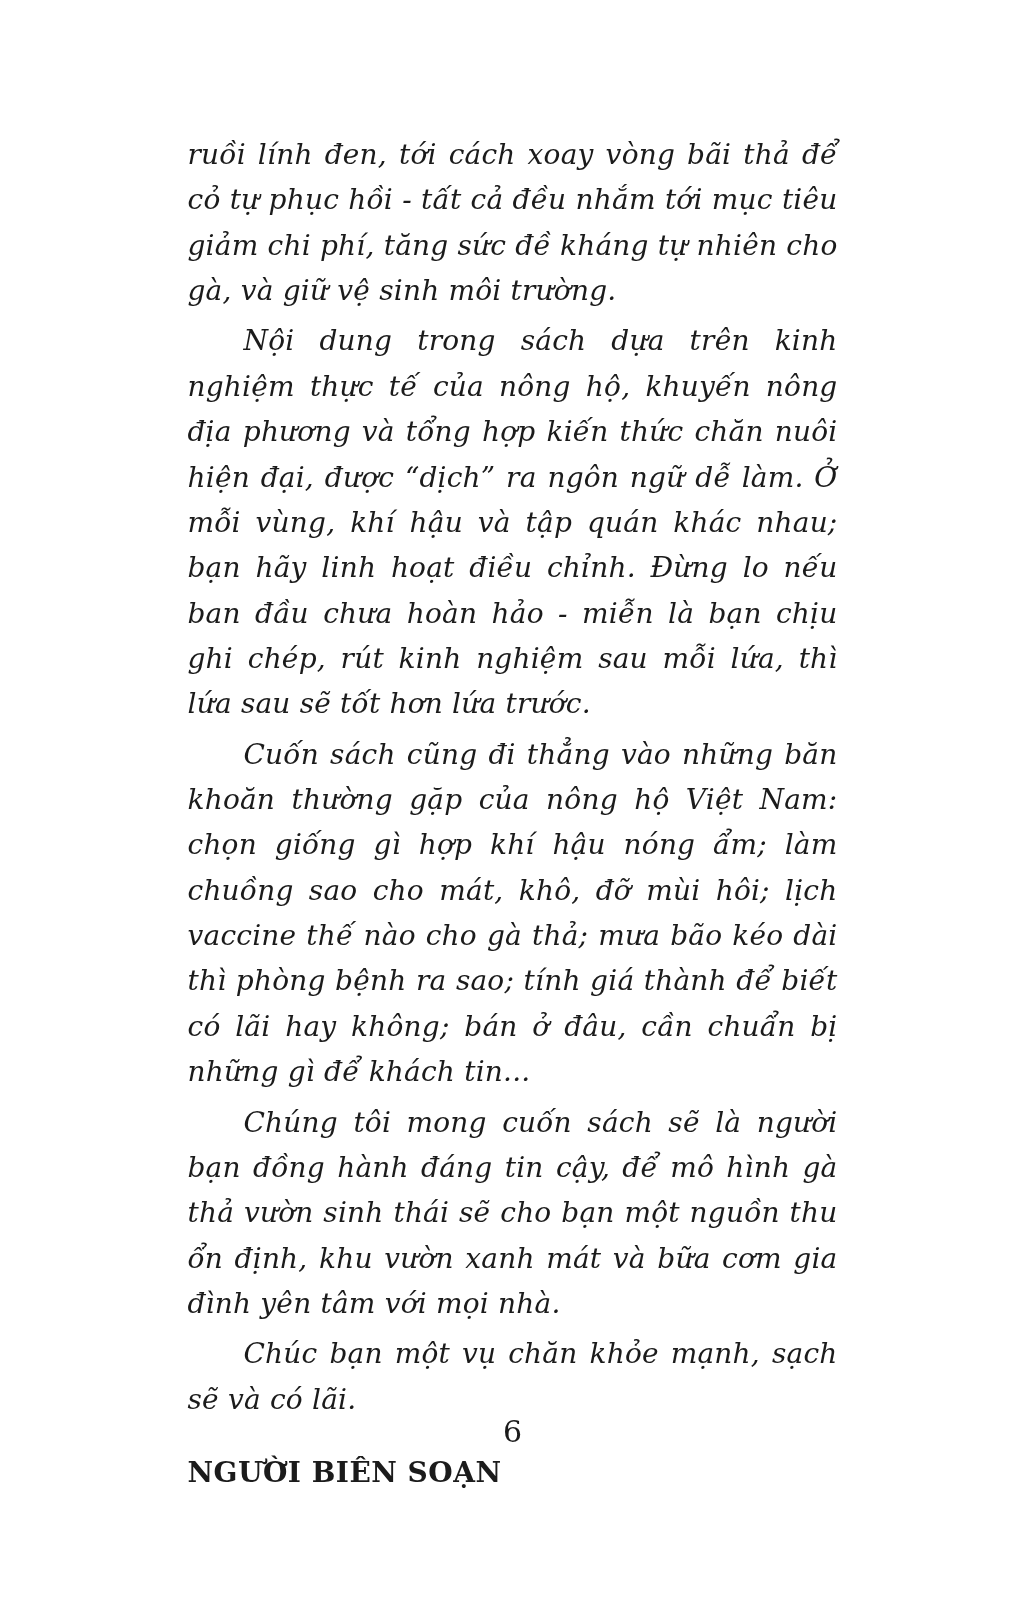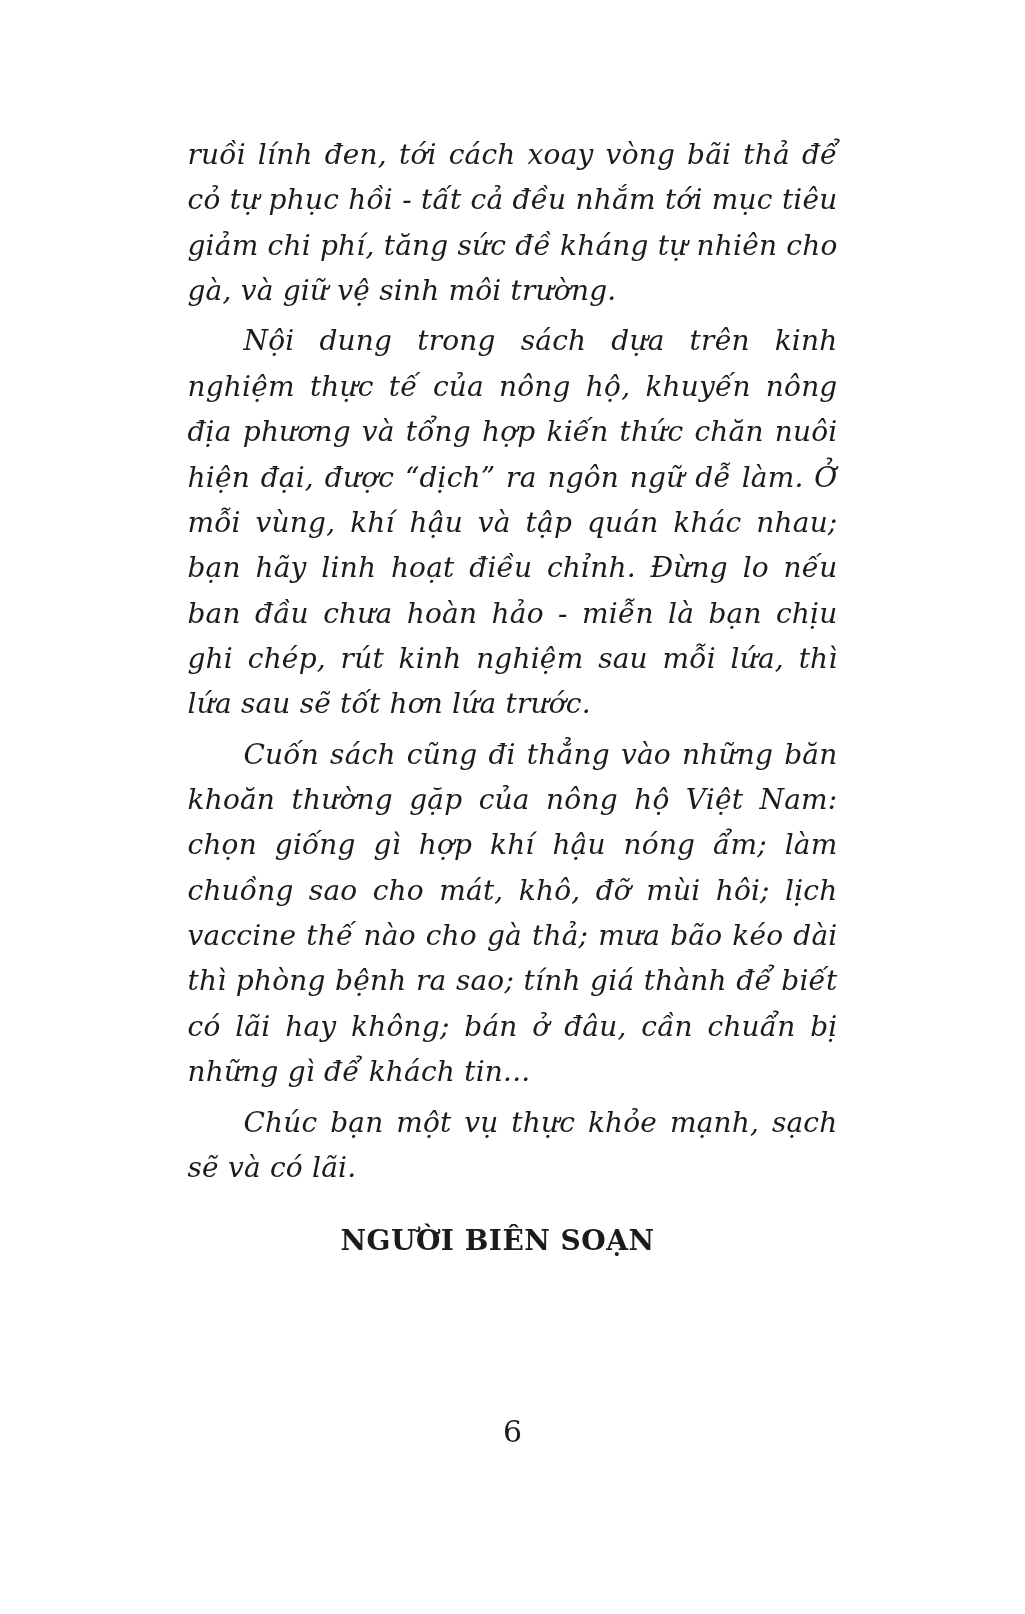--- a/index.html
+++ b/index.html
@@ -33,21 +33,21 @@
     letter-spacing: 0.2px;
   }
   .para.no-indent {
     text-indent: 0;
   }
   .author-line {
     margin-top: 34px;
     font-style: normal;
     font-weight: bold;
     font-size: 28px;
-    text-align: center;
+    text-align: left;
     padding-right: 30px;
     letter-spacing: 0.5px;
   }
   .page-number {
     position: absolute;
     left: 0;
     width: 100%;
     top: 1398px;
     text-align: center;
     font-size: 30px;
@@ -56,17 +56,18 @@
   }
 </style>
 </head>
 <body>
 
 <div class="page">
   <div class="content">
     <p class="para no-indent">ruồi lính đen, tới cách xoay vòng bãi thả để cỏ tự phục hồi - tất cả đều nhắm tới mục tiêu giảm chi phí, tăng sức đề kháng tự nhiên cho gà, và giữ vệ sinh môi trường.</p>
     <p class="para">Nội dung trong sách dựa trên kinh nghiệm thực tế của nông hộ, khuyến nông địa phương và tổng hợp kiến thức chăn nuôi hiện đại, được “dịch” ra ngôn ngữ dễ làm. Ở mỗi vùng, khí hậu và tập quán khác nhau; bạn hãy linh hoạt điều chỉnh. Đừng lo nếu ban đầu chưa hoàn hảo - miễn là bạn chịu ghi chép, rút kinh nghiệm sau mỗi lứa, thì lứa sau sẽ tốt hơn lứa trước.</p>
     <p class="para">Cuốn sách cũng đi thẳng vào những băn khoăn thường gặp của nông hộ Việt Nam: chọn giống gì hợp khí hậu nóng ẩm; làm chuồng sao cho mát, khô, đỡ mùi hôi; lịch vaccine thế nào cho gà thả; mưa bão kéo dài thì phòng bệnh ra sao; tính giá thành để biết có lãi hay không; bán ở đâu, cần chuẩn bị những gì để khách tin...</p>
-    <p class="para">Chúc bạn một vụ thực khỏe mạnh, sạch sẽ và có lãi.</p>
+    <p class="para">Chúng tôi mong cuốn sách sẽ là người bạn đồng hành đáng tin cậy, để mô hình gà thả vườn sinh thái sẽ cho bạn một nguồn thu ổn định, khu vườn xanh mát và bữa cơm gia đình yên tâm với mọi nhà.</p>
+    <p class="para">Chúc bạn một vụ chăn khỏe mạnh, sạch sẽ và có lãi.</p>
     <p class="author-line">NGƯỜI BIÊN SOẠN</p>
   </div>
   <div class="page-number">6</div>
 </div>
 
 </body></html>

